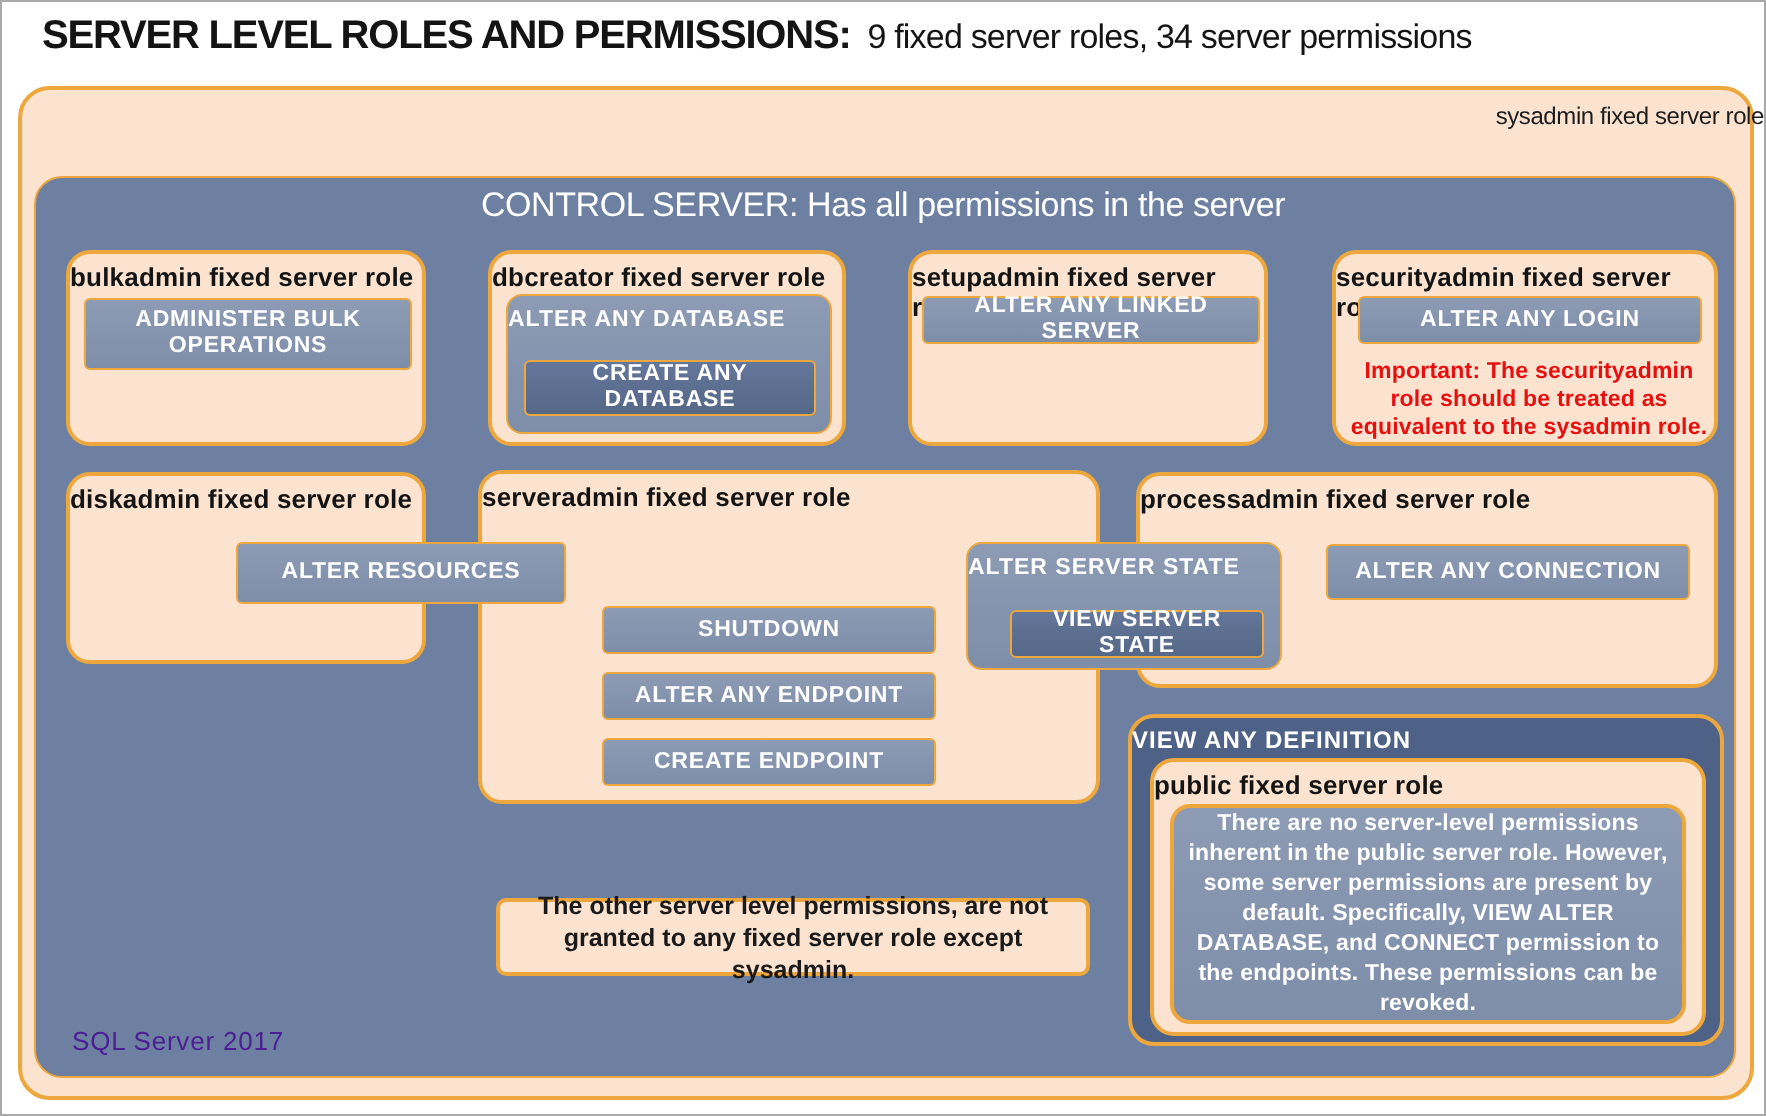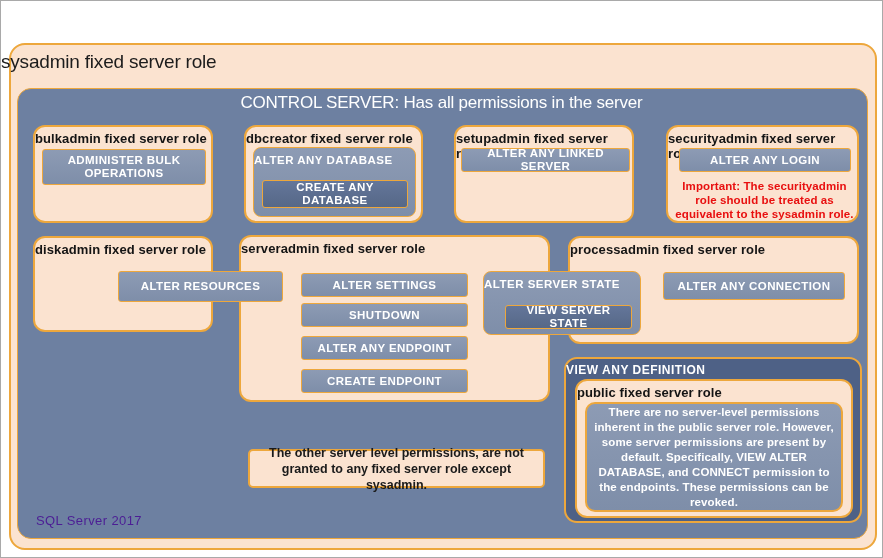--- a/index.html
+++ b/index.html
@@ -24,22 +24,22 @@
     position:absolute;left:20px;top:6px;white-space:nowrap;color:var(--ink);
   }
   .page-title .t-main{font-size:20px;font-weight:bold;letter-spacing:-0.6px;}
   .page-title .t-sub{font-size:17px;font-weight:normal;letter-spacing:-0.4px;margin-left:4px;}
 
   .sysadmin-box{
     position:absolute;left:8px;top:42px;width:868px;height:507px;
     background:var(--peach);border:2px solid var(--orange);border-radius:16px;
   }
   .sysadmin-label{
-    position:absolute;left:0;right:0;top:50px;text-align:left;
-    font-size:19px;color:#1c1c1c;letter-spacing:-0.2px;
+    position:absolute;left:0;right:0;top:50px;text-align:right;
+    font-size:12px;color:#1c1c1c;letter-spacing:-0.2px;
   }
   .control-box{
     position:absolute;left:16px;top:87px;width:851px;height:451px;
     background:var(--blue-bg);border:1.5px solid var(--orange);border-radius:14px;
   }
   .control-label{
     position:absolute;left:0;right:0;top:92px;text-align:center;
     font-size:17px;color:#ffffff;letter-spacing:-0.2px;
   }
 
@@ -97,20 +97,24 @@
   .footer-label{
     position:absolute;left:35px;top:512px;color:#4c1d95;font-size:13px;letter-spacing:0.4px;
     z-index:7;
   }
 </style>
 </head>
 <body>
 
 <div class="canvas">
 
+  <div class="page-title">
+    <span class="t-main">SERVER LEVEL ROLES AND PERMISSIONS:</span>
+    <span class="t-sub">9 fixed server roles, 34 server permissions</span>
+  </div>
 
   <div class="sysadmin-box"></div>
   <div class="sysadmin-label">sysadmin fixed server role</div>
 
   <div class="control-box"></div>
   <div class="control-label">CONTROL SERVER: Has all permissions in the server</div>
 
   <div class="role-box" style="left:32px;top:124px;width:180px;height:98px;">
     <div class="role-title">bulkadmin fixed server role</div>
     <div class="perm-btn" style="left:7px;top:22px;width:164px;height:36px;">ADMINISTER BULK OPERATIONS</div>
@@ -136,21 +140,20 @@
   </div>
 
   <div class="role-box" style="left:32px;top:235px;width:180px;height:96px;">
     <div class="role-title">diskadmin fixed server role</div>
   </div>
 
   <div class="perm-btn" style="left:117px;top:270px;width:165px;height:31px;">ALTER RESOURCES</div>
 
   <div class="role-box" style="left:238px;top:234px;width:311px;height:167px;">
     <div class="role-title">serveradmin fixed server role</div>
-    <div class="perm-btn" style="left:60px;top:36px;width:167px;height:24px;">ALTER SETTINGS</div>
     <div class="perm-btn" style="left:60px;top:66px;width:167px;height:24px;">SHUTDOWN</div>
     <div class="perm-btn" style="left:60px;top:99px;width:167px;height:24px;">ALTER ANY ENDPOINT</div>
     <div class="perm-btn" style="left:60px;top:132px;width:167px;height:24px;">CREATE ENDPOINT</div>
   </div>
 
   <div class="perm-group" style="left:482px;top:270px;width:158px;height:64px;">
     <div class="group-label">ALTER SERVER STATE</div>
     <div class="perm-btn dark" style="left:21px;top:33px;width:127px;height:24px;">VIEW SERVER STATE</div>
   </div>
 

